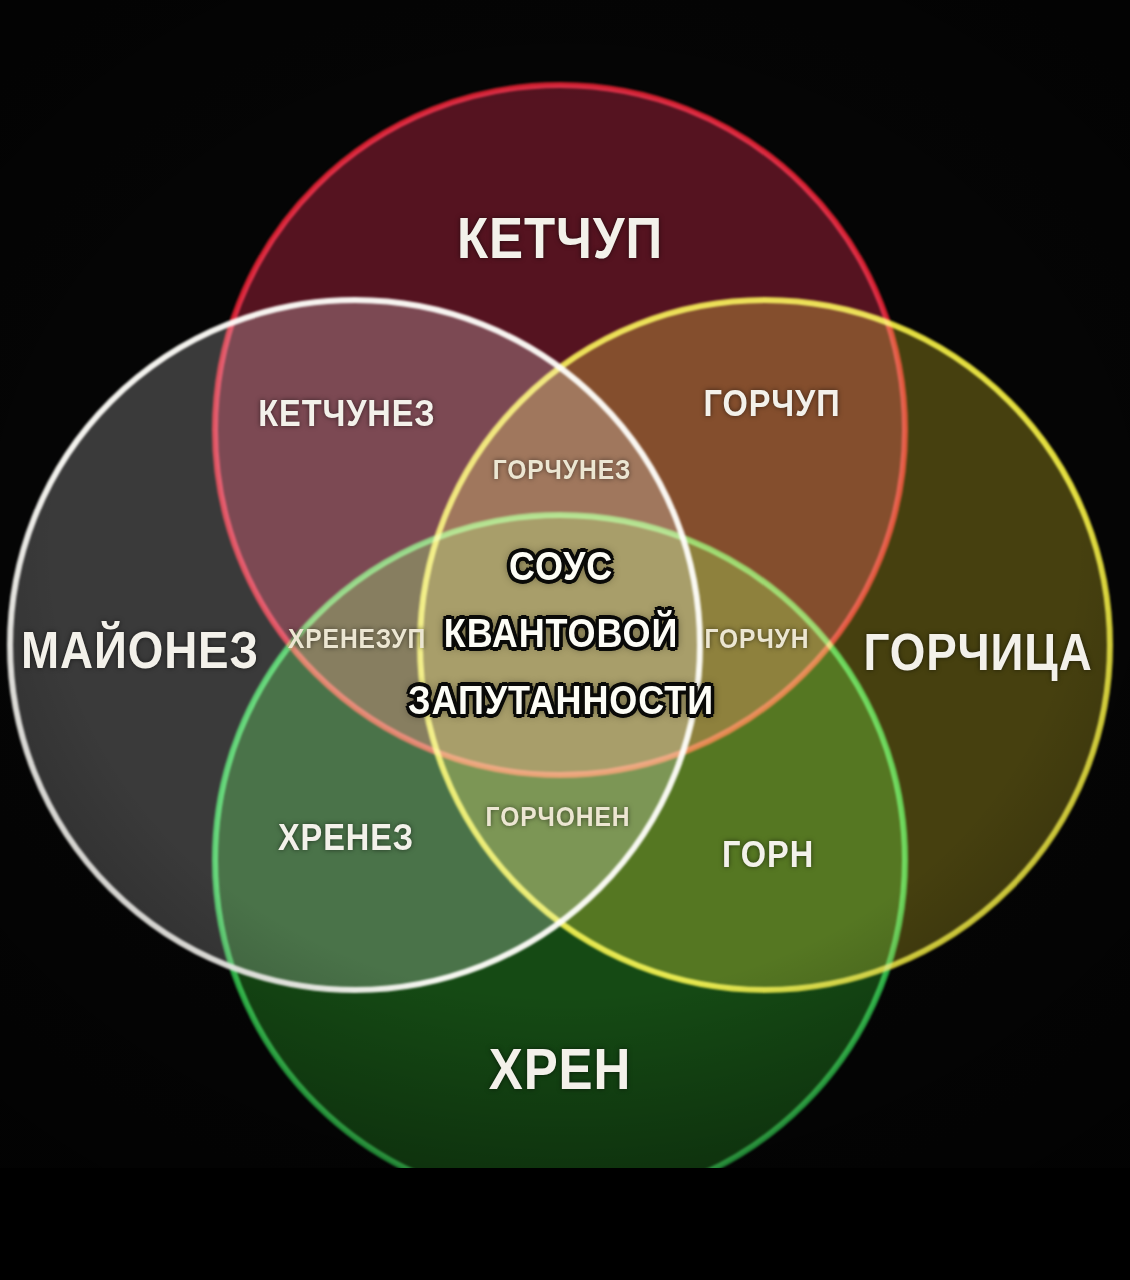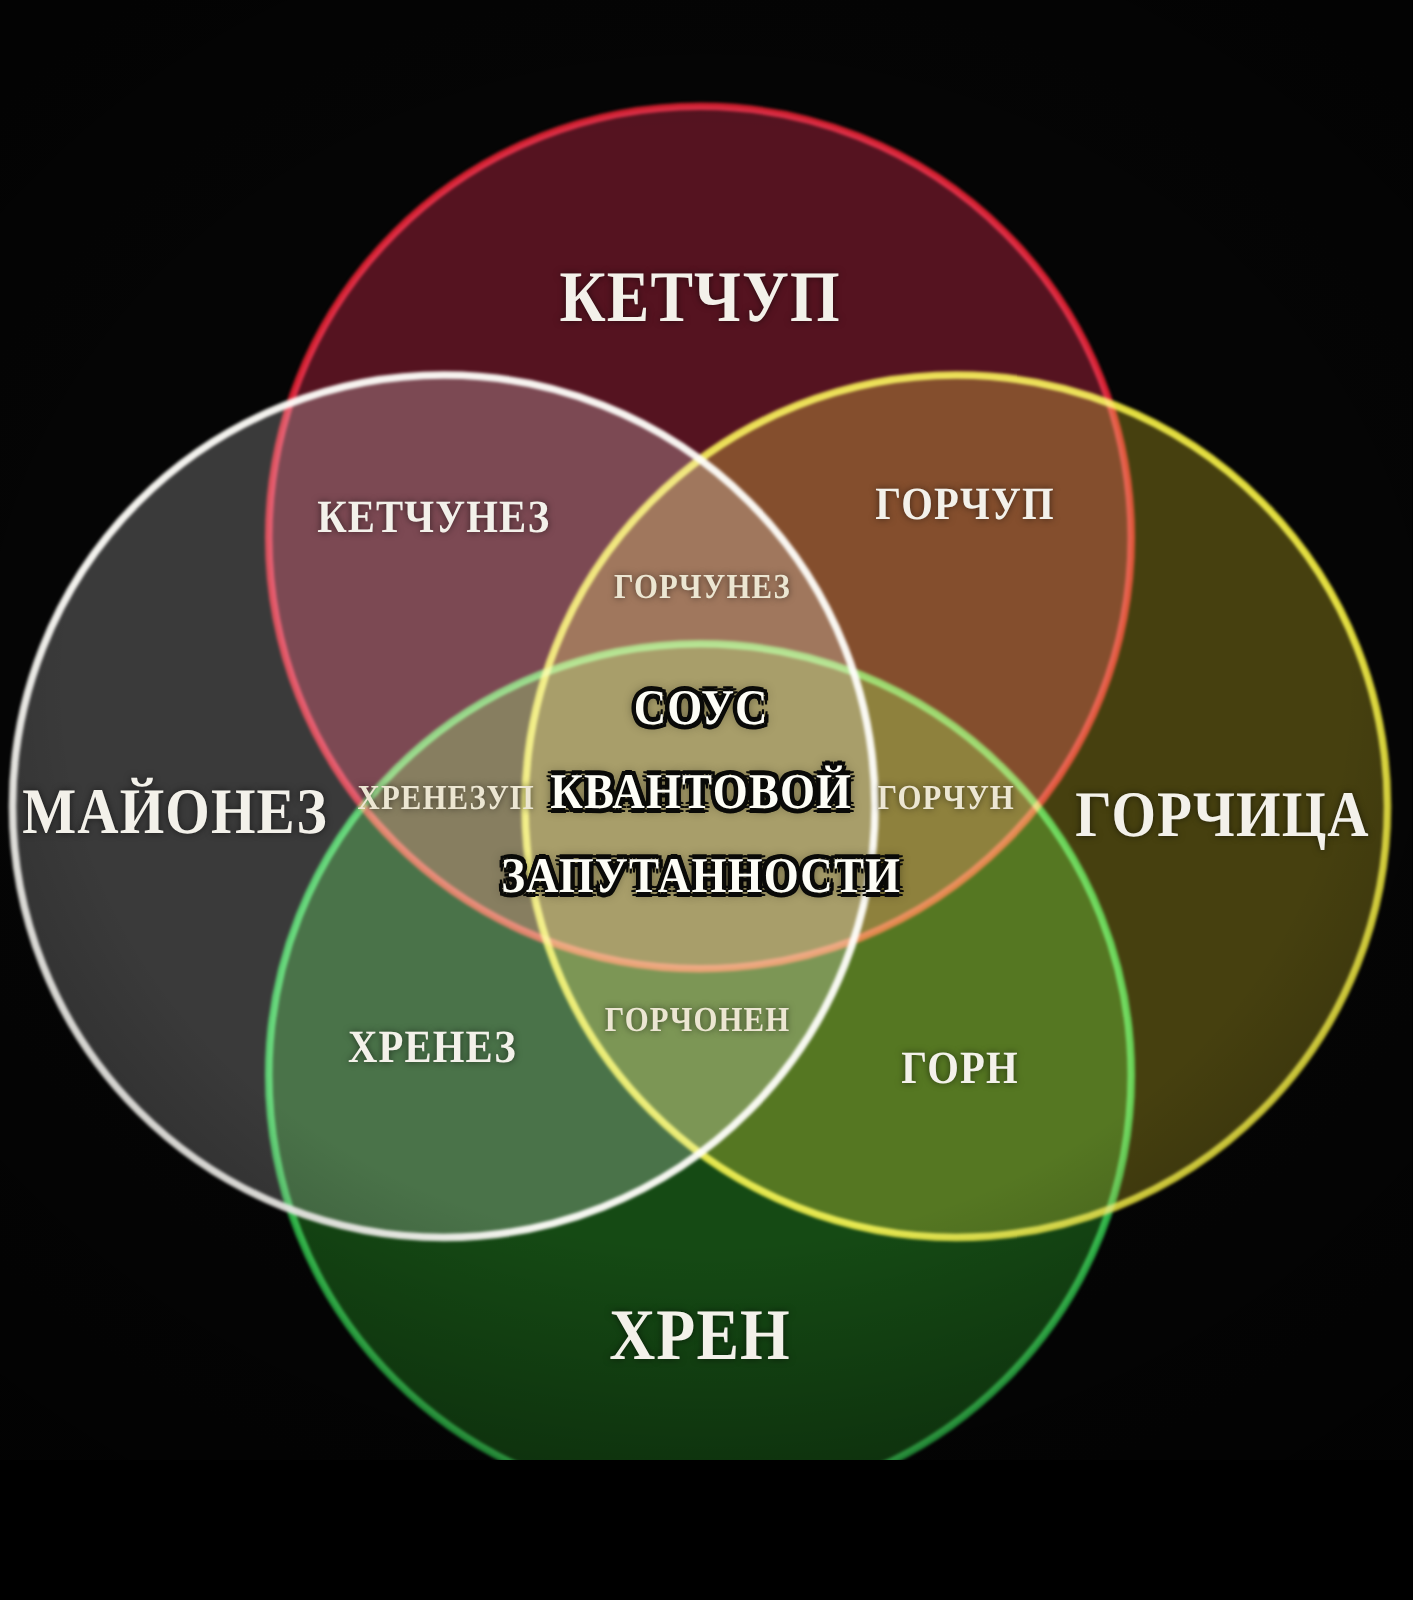--- a/index.html
+++ b/index.html
@@ -2,21 +2,21 @@
 <html><head>
 <meta charset="utf-8">
 <style>
   html, body { margin: 0; padding: 0; background: #000; }
   #stage {
     position: relative;
     width: 1130px;
     height: 1168px;
     background: #050505;
     overflow: hidden;
-    font-family: Liberation Serif, serif;
+    font-family: Liberation Sans, sans-serif;
   }
   #venn-svg {
     position: absolute;
     left: 0; top: 0;
     filter: blur(1.1px);
   }
   #venn-svg circle { mix-blend-mode: screen; }
 
   .vignette {
     position: absolute;

